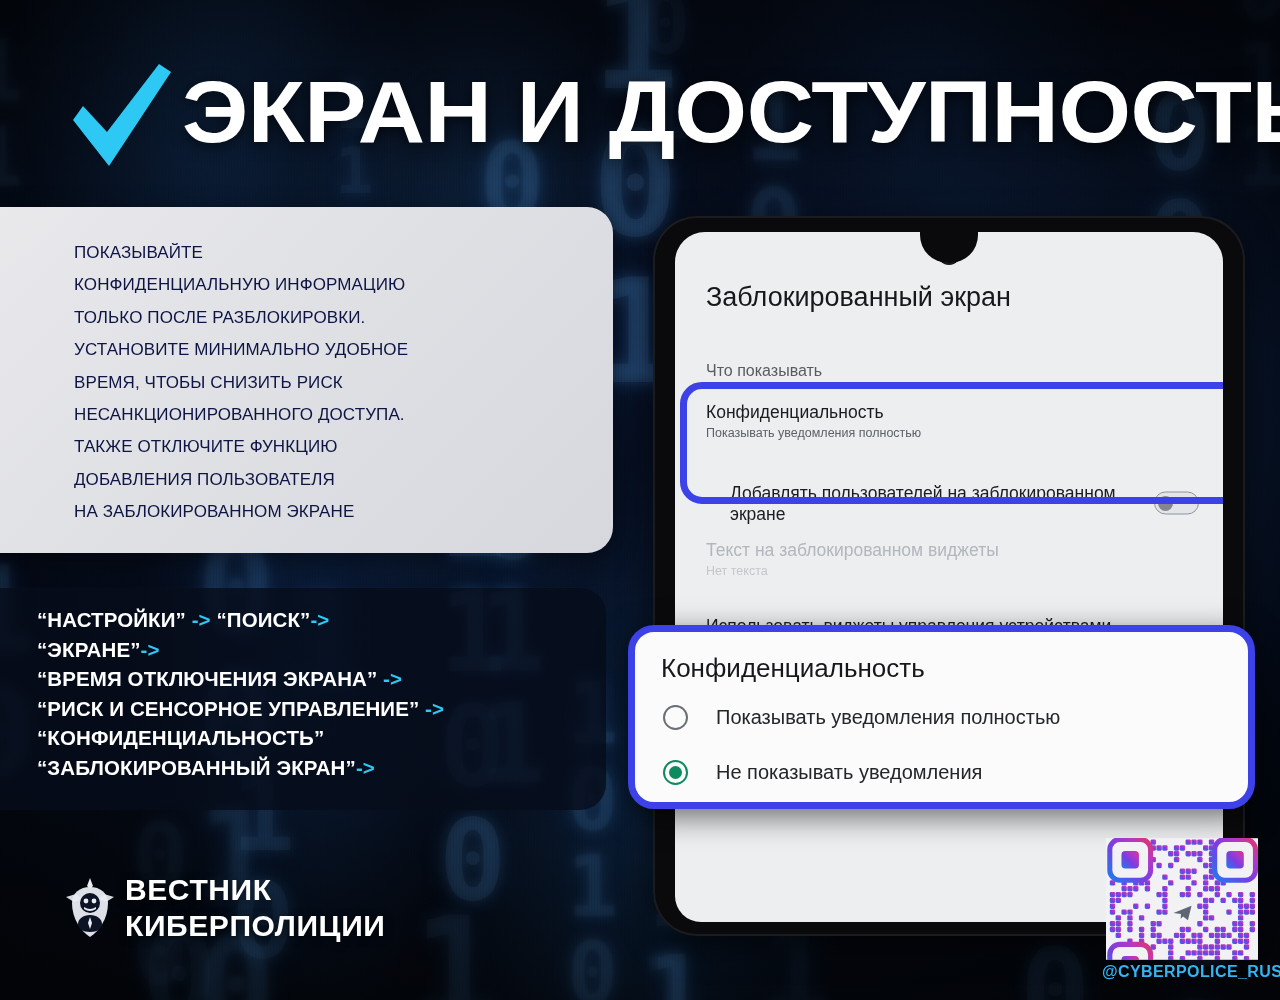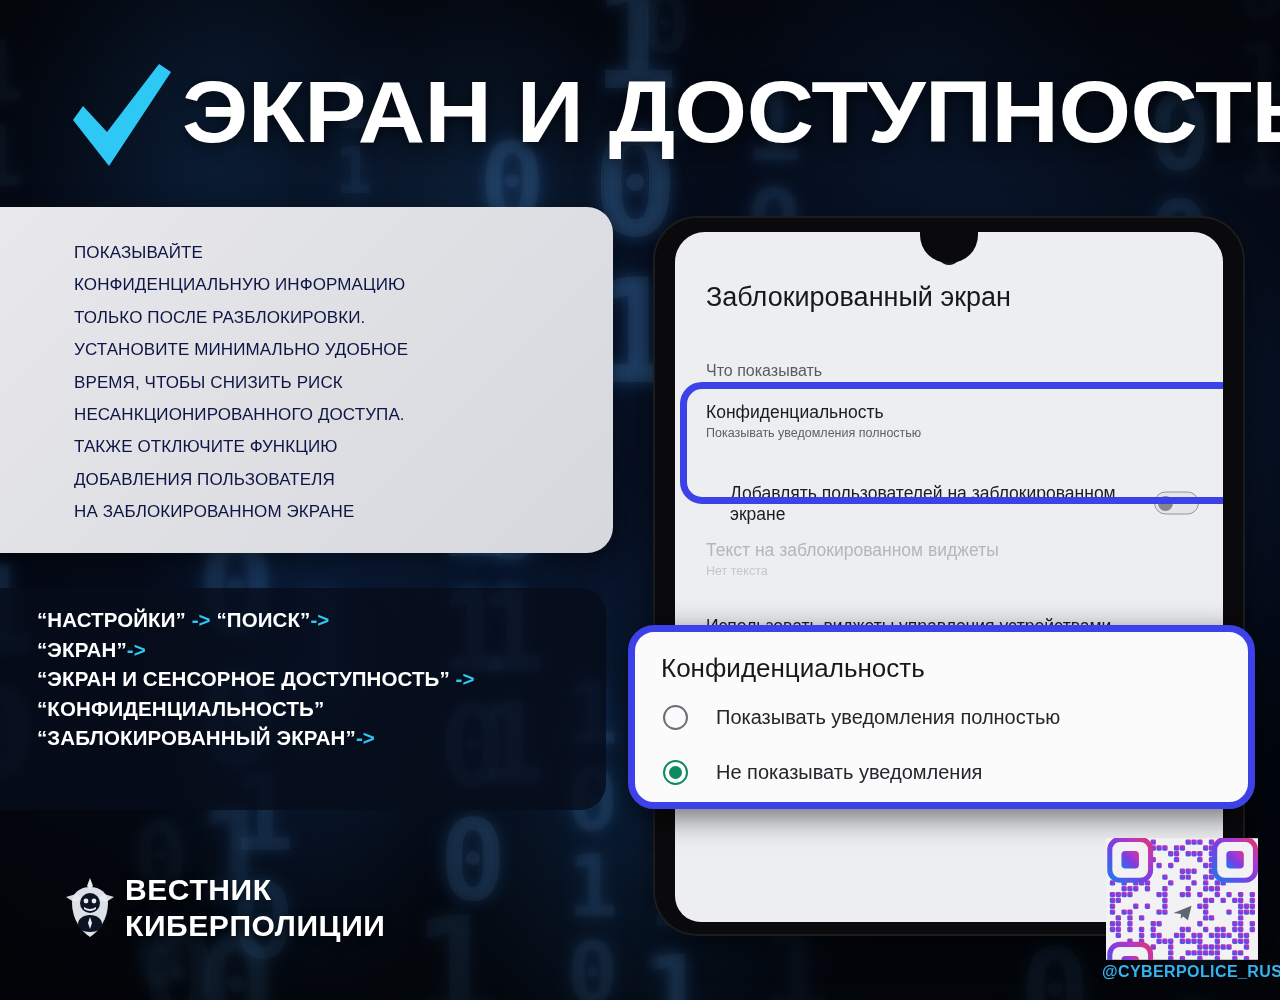--- a/index.html
+++ b/index.html
@@ -374,22 +374,23 @@
 ВРЕМЯ, ЧТОБЫ СНИЗИТЬ РИСК
 НЕСАНКЦИОНИРОВАННОГО ДОСТУПА.
 ТАКЖЕ ОТКЛЮЧИТЕ ФУНКЦИЮ
 ДОБАВЛЕНИЯ ПОЛЬЗОВАТЕЛЯ
 НА ЗАБЛОКИРОВАННОМ ЭКРАНЕ</div>
 </div>
 
 <div id="path-panel">
   <div id="path-list">
       <div><span class="">“НАСТРОЙКИ”</span><span class="arw"> -&gt; </span><span class="">“ПОИСК”</span><span class="arw">-&gt;</span></div>
-      <div><span class="">“ЭКРАН”</span><span class="arw">-&gt;</span></div>
-      <div><span class="">“ЭКРАН И СЕНСОРНОЕ ДОСТУПНОСТЬ”</span><span class="arw"> -&gt;</span></div>
+      <div><span class="">“ЭКРАНЕ”</span><span class="arw">-&gt;</span></div>
+      <div><span class="">“ВРЕМЯ ОТКЛЮЧЕНИЯ ЭКРАНА”</span><span class="arw"> -&gt;</span></div>
+      <div><span class="">“РИСК И СЕНСОРНОЕ УПРАВЛЕНИЕ”</span><span class="arw"> -&gt;</span></div>
       <div><span class="">“КОНФИДЕНЦИАЛЬНОСТЬ”</span></div>
       <div><span class="">“ЗАБЛОКИРОВАННЫЙ ЭКРАН”</span><span class="arw">-&gt;</span></div>
     </div>
 </div>
 
 <div id="phone">
   <div id="phone-screen">
     <div id="notch"></div>
     <div id="camera"></div>
 

